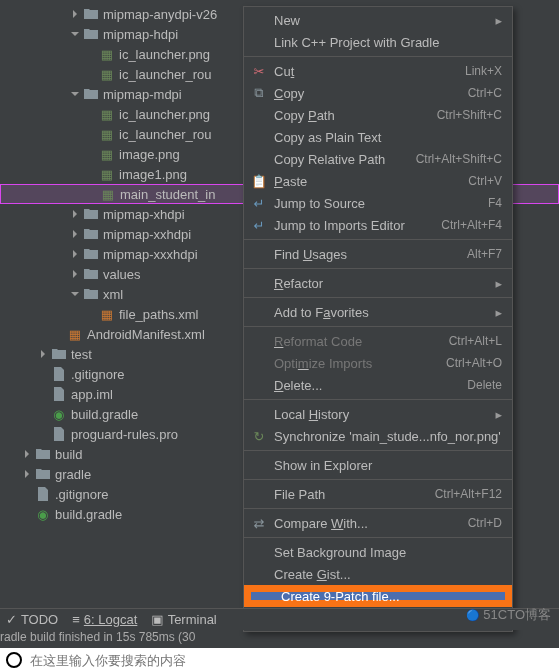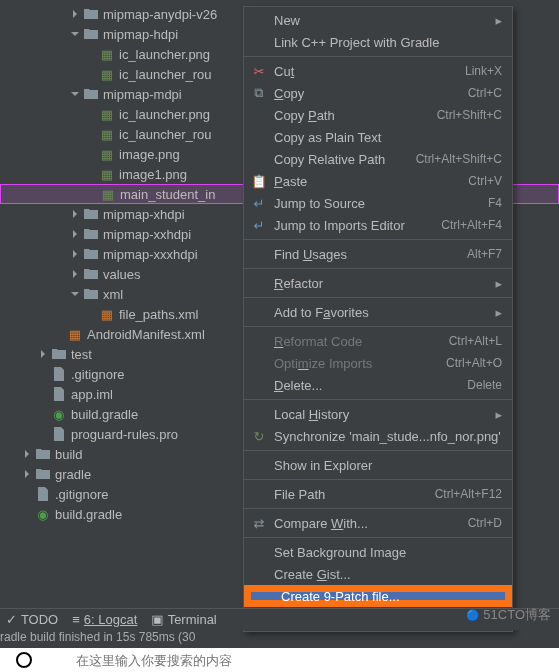--- a/index.html
+++ b/index.html
@@ -25,21 +25,21 @@
 .menu-submenu { color: #999; margin-left: 6px; }
 .menu-sep { height: 1px; background: #555; margin: 3px 0; }
 .menu-item.highlighted { background: #4b6eaf; color: #fff; border: 7px solid #f97316; }
 .underline-first { text-decoration: underline; text-decoration-color: #bbbbbb; }
 
 .bottom-bar { position: absolute; left: 0; bottom: 42px; right: 0; height: 22px; background: #3c3f41; border-top: 1px solid #555; display: flex; align-items: center; padding: 0 6px; font-size: 12px; color: #bbb; gap: 14px; }
 .bottom-bar .tab { display: flex; align-items: center; gap: 4px; }
 
 .status { position: absolute; left: 0; bottom: 24px; right: 0; height: 18px; font-size: 12px; color: #aaa; }
 
-.taskbar { position: absolute; left: 0; bottom: 0; right: 0; height: 24px; background: #fff; display: flex; align-items: center; padding: 0 16px; color: #333; gap: 36px; }
+.taskbar { position: absolute; left: 0; bottom: 0; right: 0; height: 24px; background: #fff; display: flex; align-items: center; padding: 0 6px; color: #333; }
 .taskbar .circle { width: 16px; height: 16px; border: 2px solid #000; border-radius: 50%; margin-right: 8px; }
 .taskbar input { border: none; outline: none; flex: 1; font-size: 13px; }
 
 .watermark { position: absolute; right: 8px; bottom: 48px; color: #888; font-size: 11px; }
 </style>
 </head>
 <body>
 
 <div class="tree" id="tree">
     <div class="tree-row" style="padding-left: 70px;">

